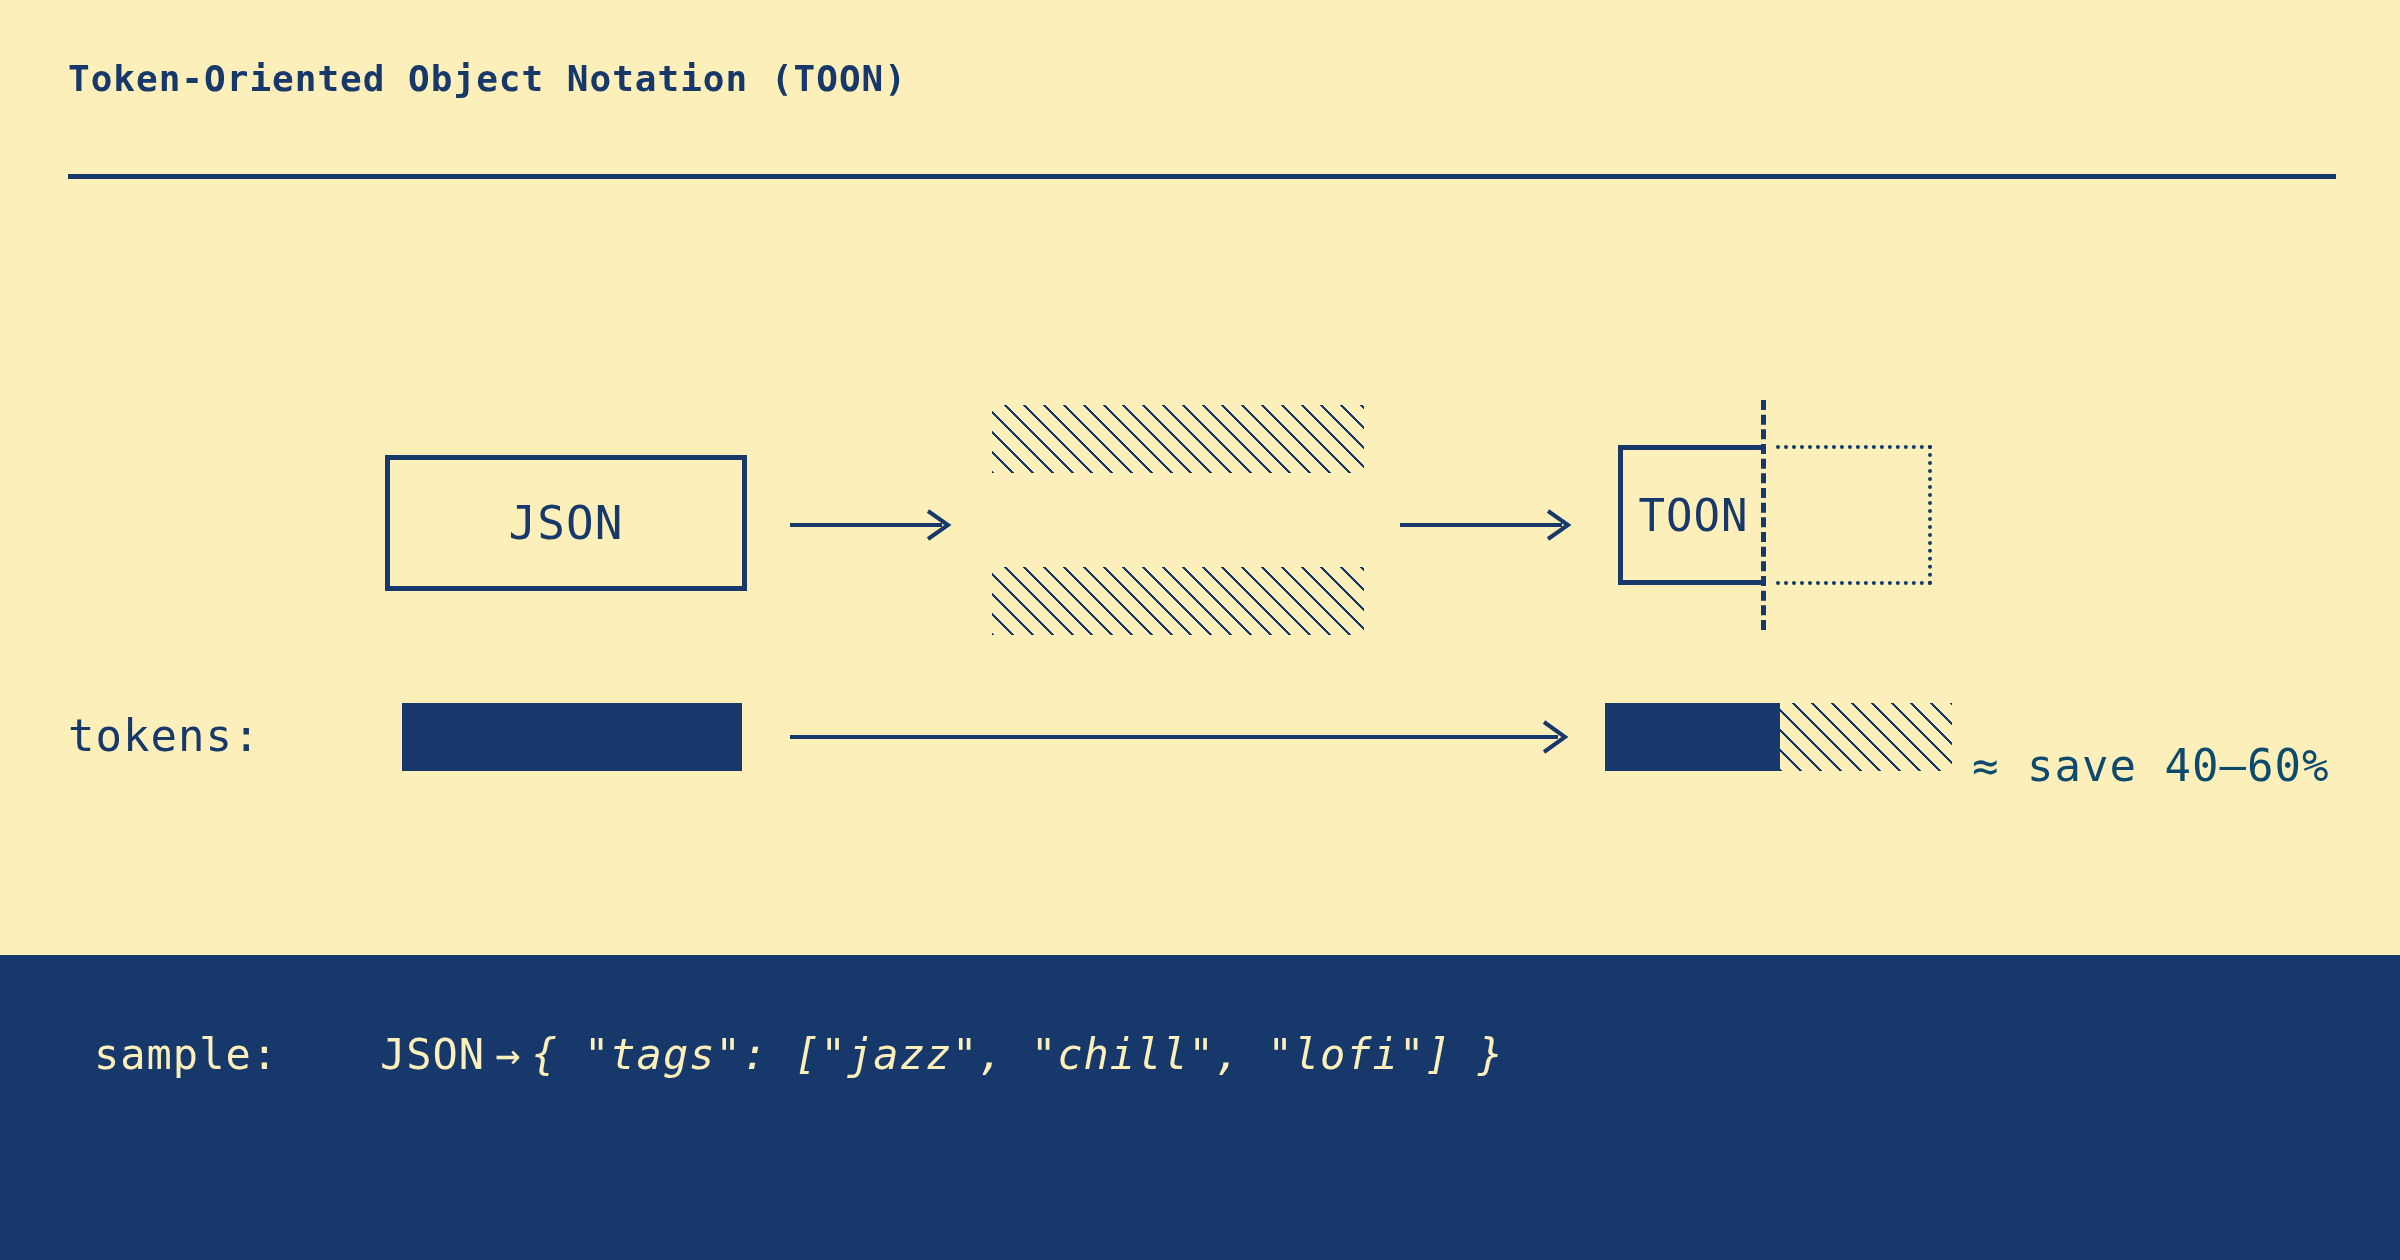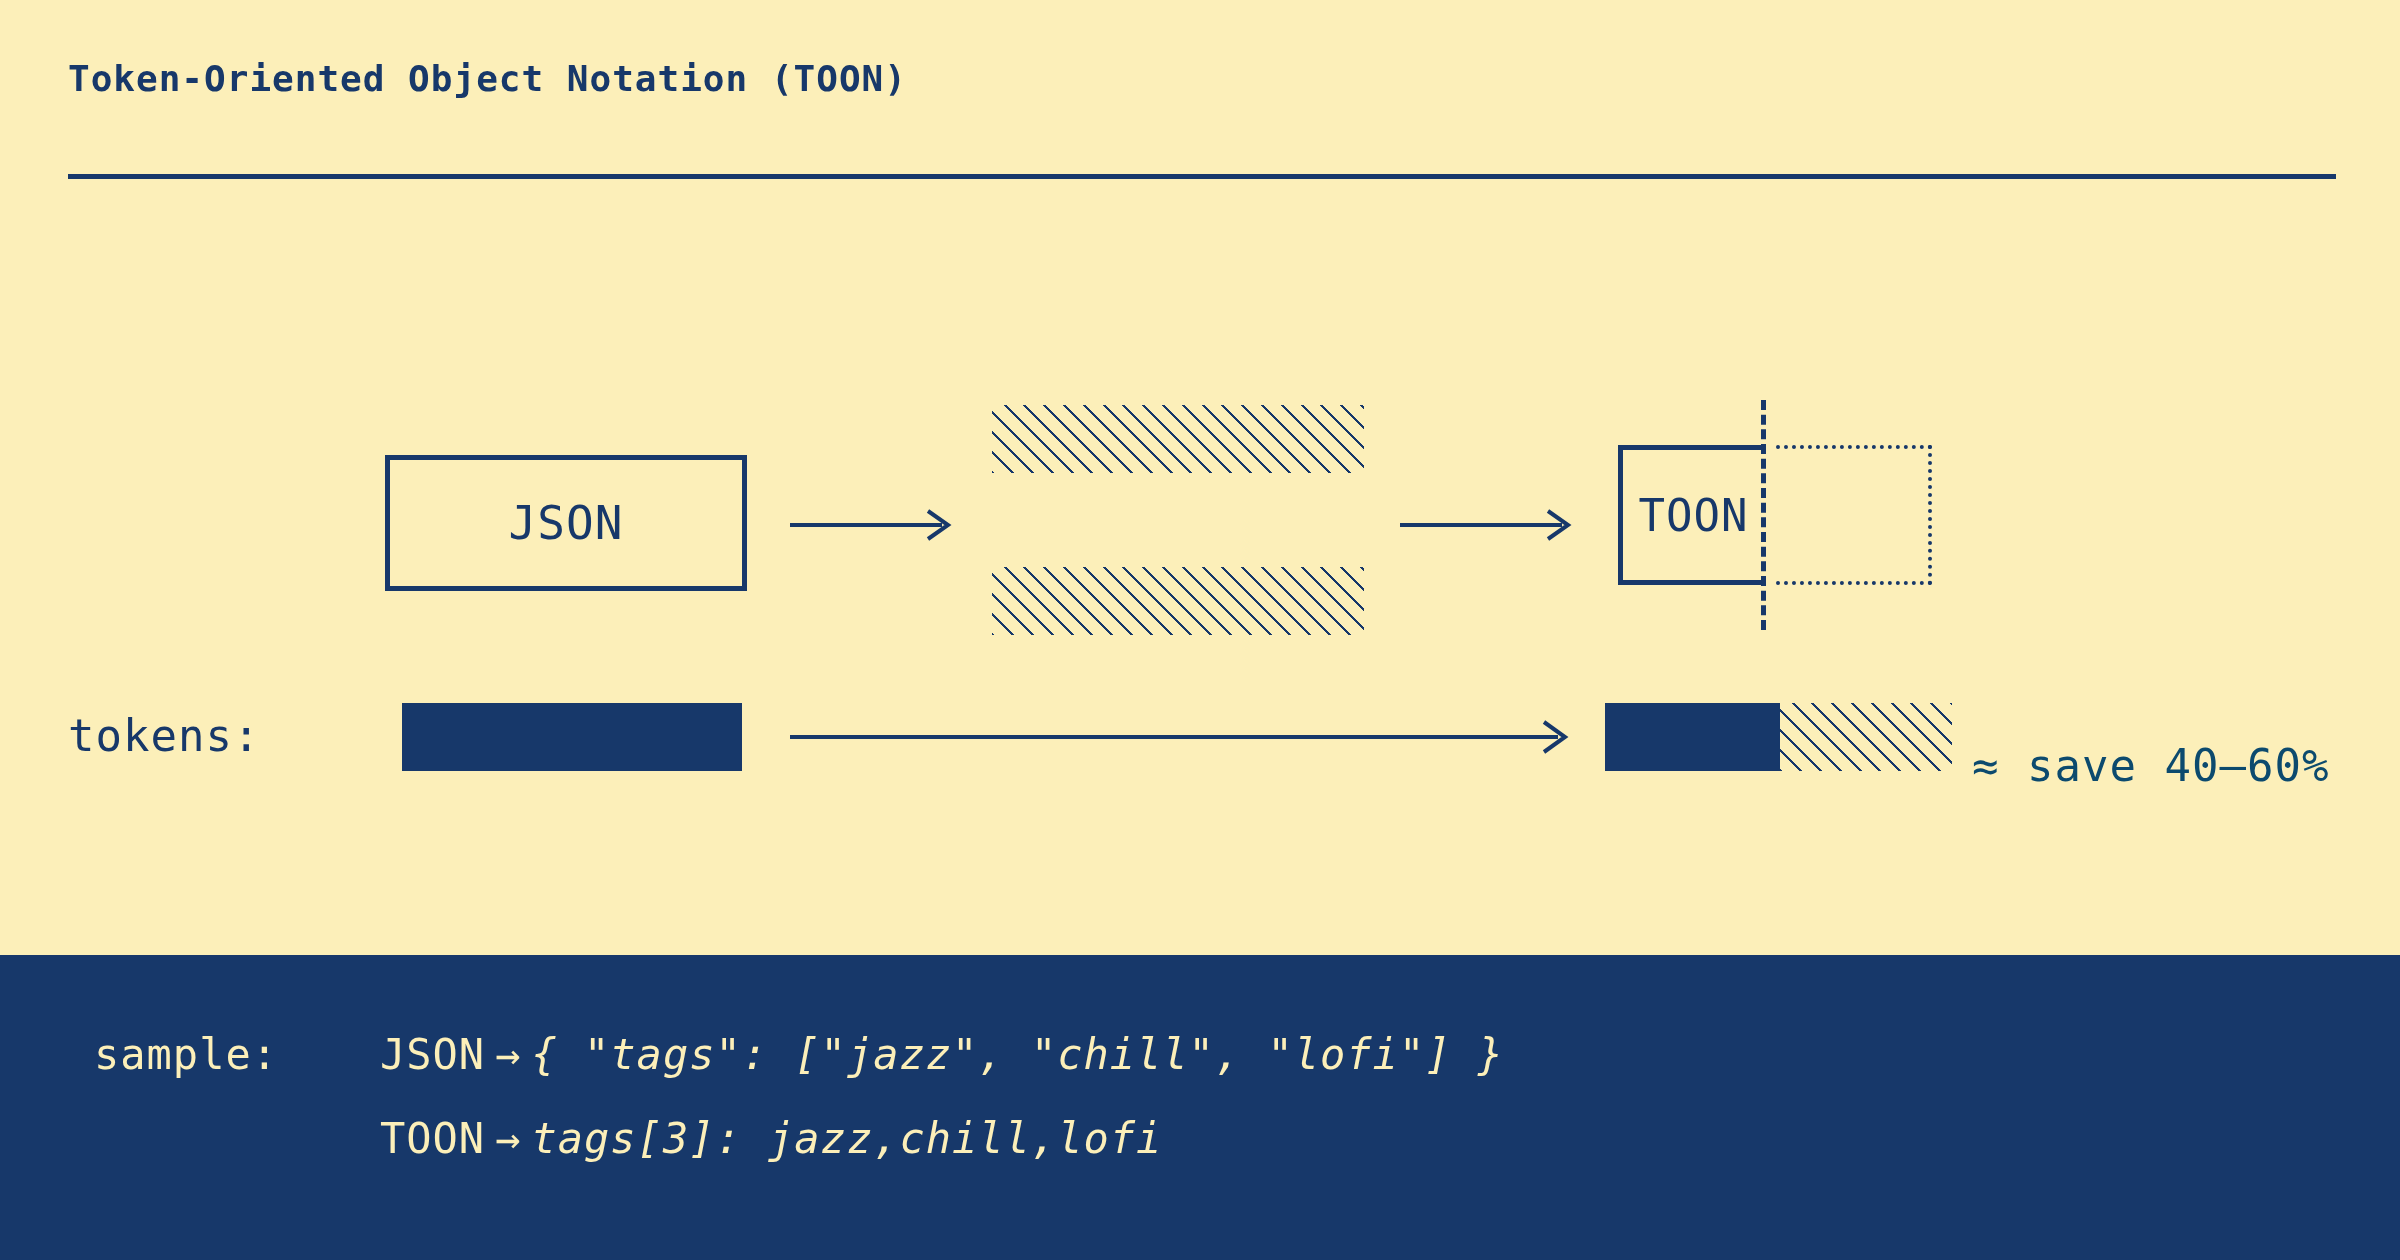--- a/index.html
+++ b/index.html
@@ -288,17 +288,14 @@
   <div id="savings-note">≈ save 40–60%</div>
 
   <div id="sample-panel"></div>
 
   <div id="sample-label">sample:</div>
 
   <div id="sample-line-json" class="sample-line">
     <span class="fmt">JSON</span><span class="arrowglyph">→</span><span class="code">{ "tags": ["jazz", "chill", "lofi"] }</span>
   </div>
 
-  <div id="sample-line-toon" class="sample-line">
-    <span class="fmt">TOON</span><span class="arrowglyph">→</span><span class="code">tags[3]: jazz,chill,lofi</span>
-  </div>
 
 </div>
 
 </body></html>

